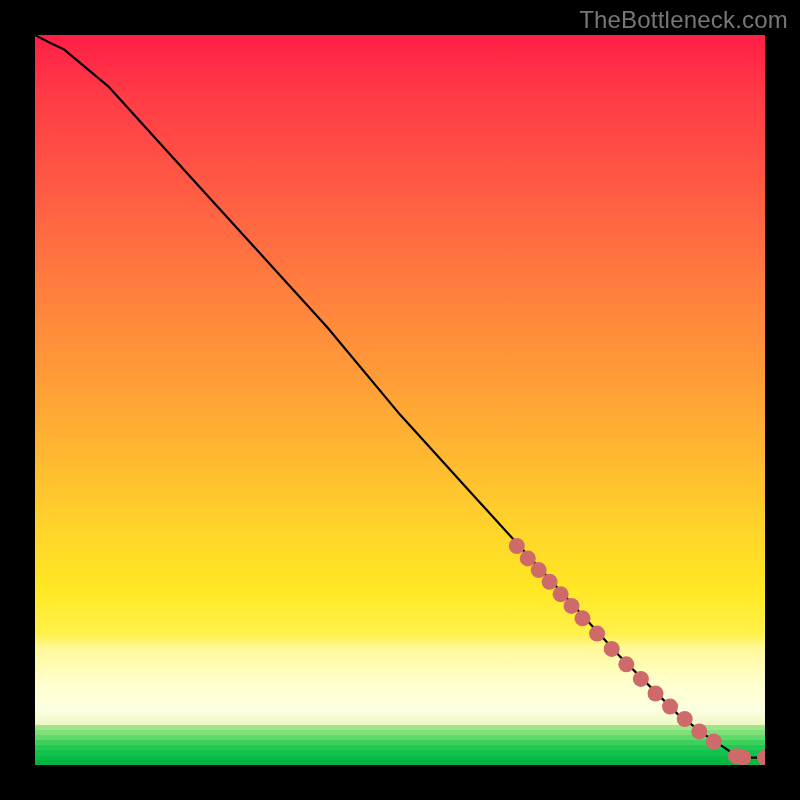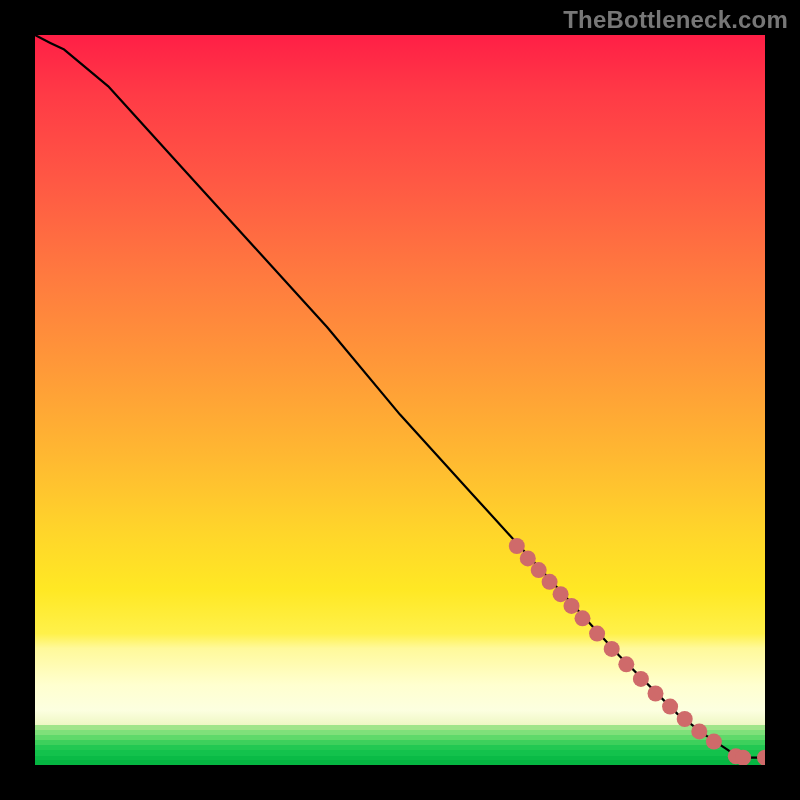--- a/index.html
+++ b/index.html
@@ -16,21 +16,21 @@
     width: 800px;
     height: 800px;
     background: #000;
   }
   .watermark {
     position: absolute;
     top: 6px;
     right: 12px;
     color: #777;
     font-size: 24px;
-    font-weight: 700;
+    font-weight: 400;
     letter-spacing: 0.2px;
     user-select: none;
   }
   .plot {
     position: absolute;
     left: 35px;
     top: 35px;
     width: 730px;
     height: 730px;
     overflow: hidden;

